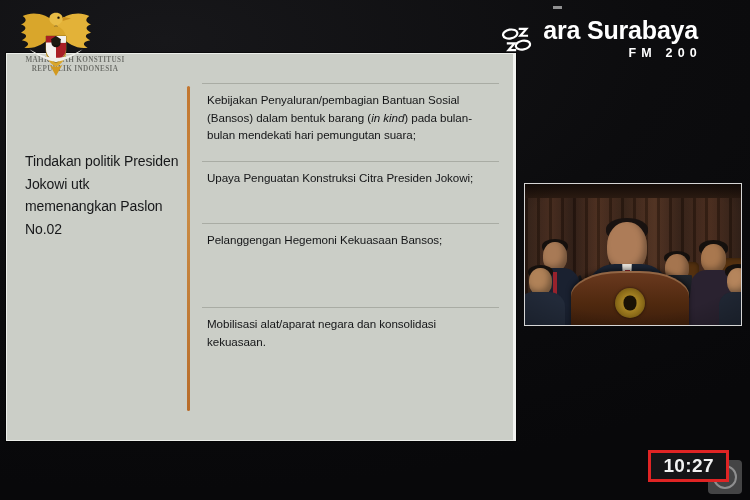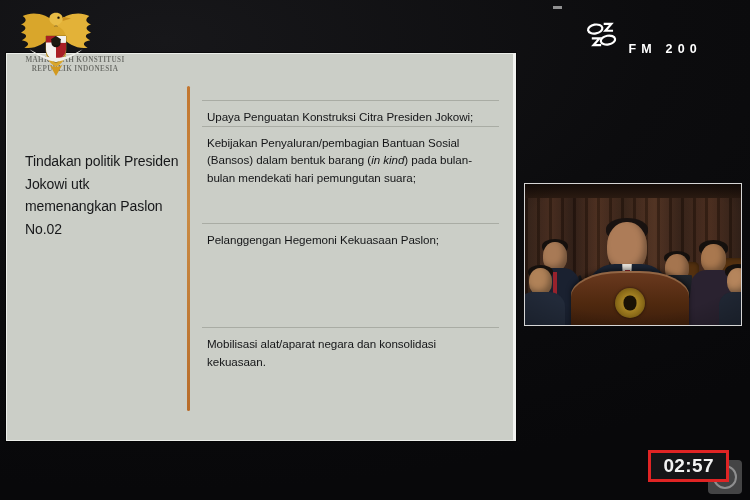--- a/index.html
+++ b/index.html
@@ -323,42 +323,42 @@
         <div>MAHKAMAH KONSTITUSI</div>
         <div>REPUBLIK INDONESIA</div>
       </div>
 
       <div id="slide-title">Tindakan politik Presiden Jokowi utk memenangkan Paslon No.02</div>
 
       <div id="accent-rule"></div>
 
       <div id="bullet-list">
 
+        <div class="bullet-row" style="margin-top:0;">
+          <div class="bullet-div"></div>
+          <div class="bullet-text">
+            <span>Kebijakan Penyaluran/pembagian Bantuan Sosial (Bansos) dalam bentuk barang (</span><i>in kind</i><span>) pada bulan-bulan mendekati hari pemungutan suara;</span>
+          </div>
+        </div>
+
         <div class="bullet-row" style="margin-top:17px;">
           <div class="bullet-div"></div>
           <div class="bullet-text">
             <span>Upaya Penguatan Konstruksi Citra Presiden Jokowi;</span>
           </div>
         </div>
 
-        <div class="bullet-row" style="margin-top:0;">
-          <div class="bullet-div"></div>
-          <div class="bullet-text">
-            <span>Kebijakan Penyaluran/pembagian Bantuan Sosial (Bansos) dalam bentuk barang (</span><i>in kind</i><span>) pada bulan-bulan mendekati hari pemungutan suara;</span>
-          </div>
-        </div>
-
         <div class="bullet-row" style="margin-top:37px;">
           <div class="bullet-div"></div>
           <div class="bullet-text">
-            <span>Pelanggengan Hegemoni Kekuasaan Paslon;</span>
+            <span>Pelanggengan Hegemoni Kekuasaan Bansos;</span>
           </div>
         </div>
 
-        <div class="bullet-row" style="margin-top:78px;">
+        <div class="bullet-row" style="margin-top:58px;">
           <div class="bullet-div"></div>
           <div class="bullet-text">
             <span>Mobilisasi alat/aparat negara dan konsolidasi kekuasaan.</span>
           </div>
         </div>
 
       </div>
     </div>
   </div>
 
@@ -368,20 +368,21 @@
       <svg viewBox="0 0 40 40" xmlns="http://www.w3.org/2000/svg">
         <g fill="none" stroke="#ffffff" stroke-width="2.6">
           <ellipse cx="12" cy="13" rx="8.5" ry="5.2" transform="rotate(-10 12 13)"></ellipse>
           <ellipse cx="27" cy="26" rx="8.5" ry="5.2" transform="rotate(-10 27 26)"></ellipse>
           <path d="M22 7 L31 7 L24 15 L33 15"></path>
           <path d="M8 24 L17 24 L10 32 L19 32"></path>
         </g>
       </svg>
     </div>
     <div id="logo-text">
+      <div id="logo-name">ara Surabaya</div>
       <div id="logo-sub">FM 200</div>
     </div>
   </div>
 
   <div id="video-inset">
     <div id="video-scene">
       <div class="v-wall"></div>
       <div class="v-darktop"></div>
 
       <div class="chair" id="chair-1"></div>
@@ -432,16 +433,16 @@
       <div id="podium">
         <div id="podium-seal"></div>
       </div>
       <div class="vign"></div>
     </div>
   </div>
 
 
   <div id="timer-watermark"></div>
   <div id="timer-box">
-    <div id="timer-value">02:57</div>
+    <div id="timer-value">10:27</div>
   </div>
 
 </div>
 
 </body></html>

